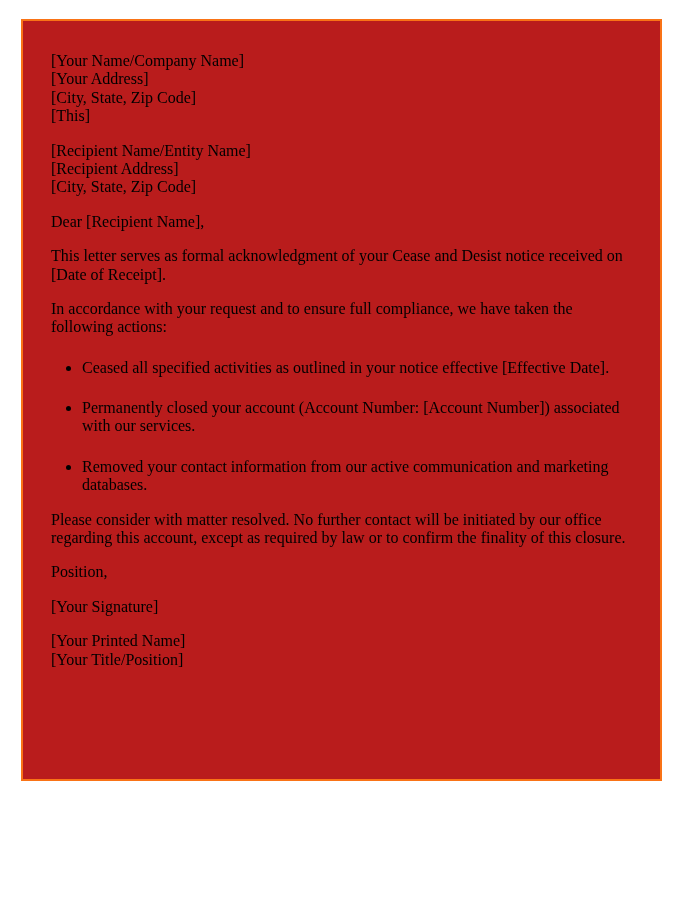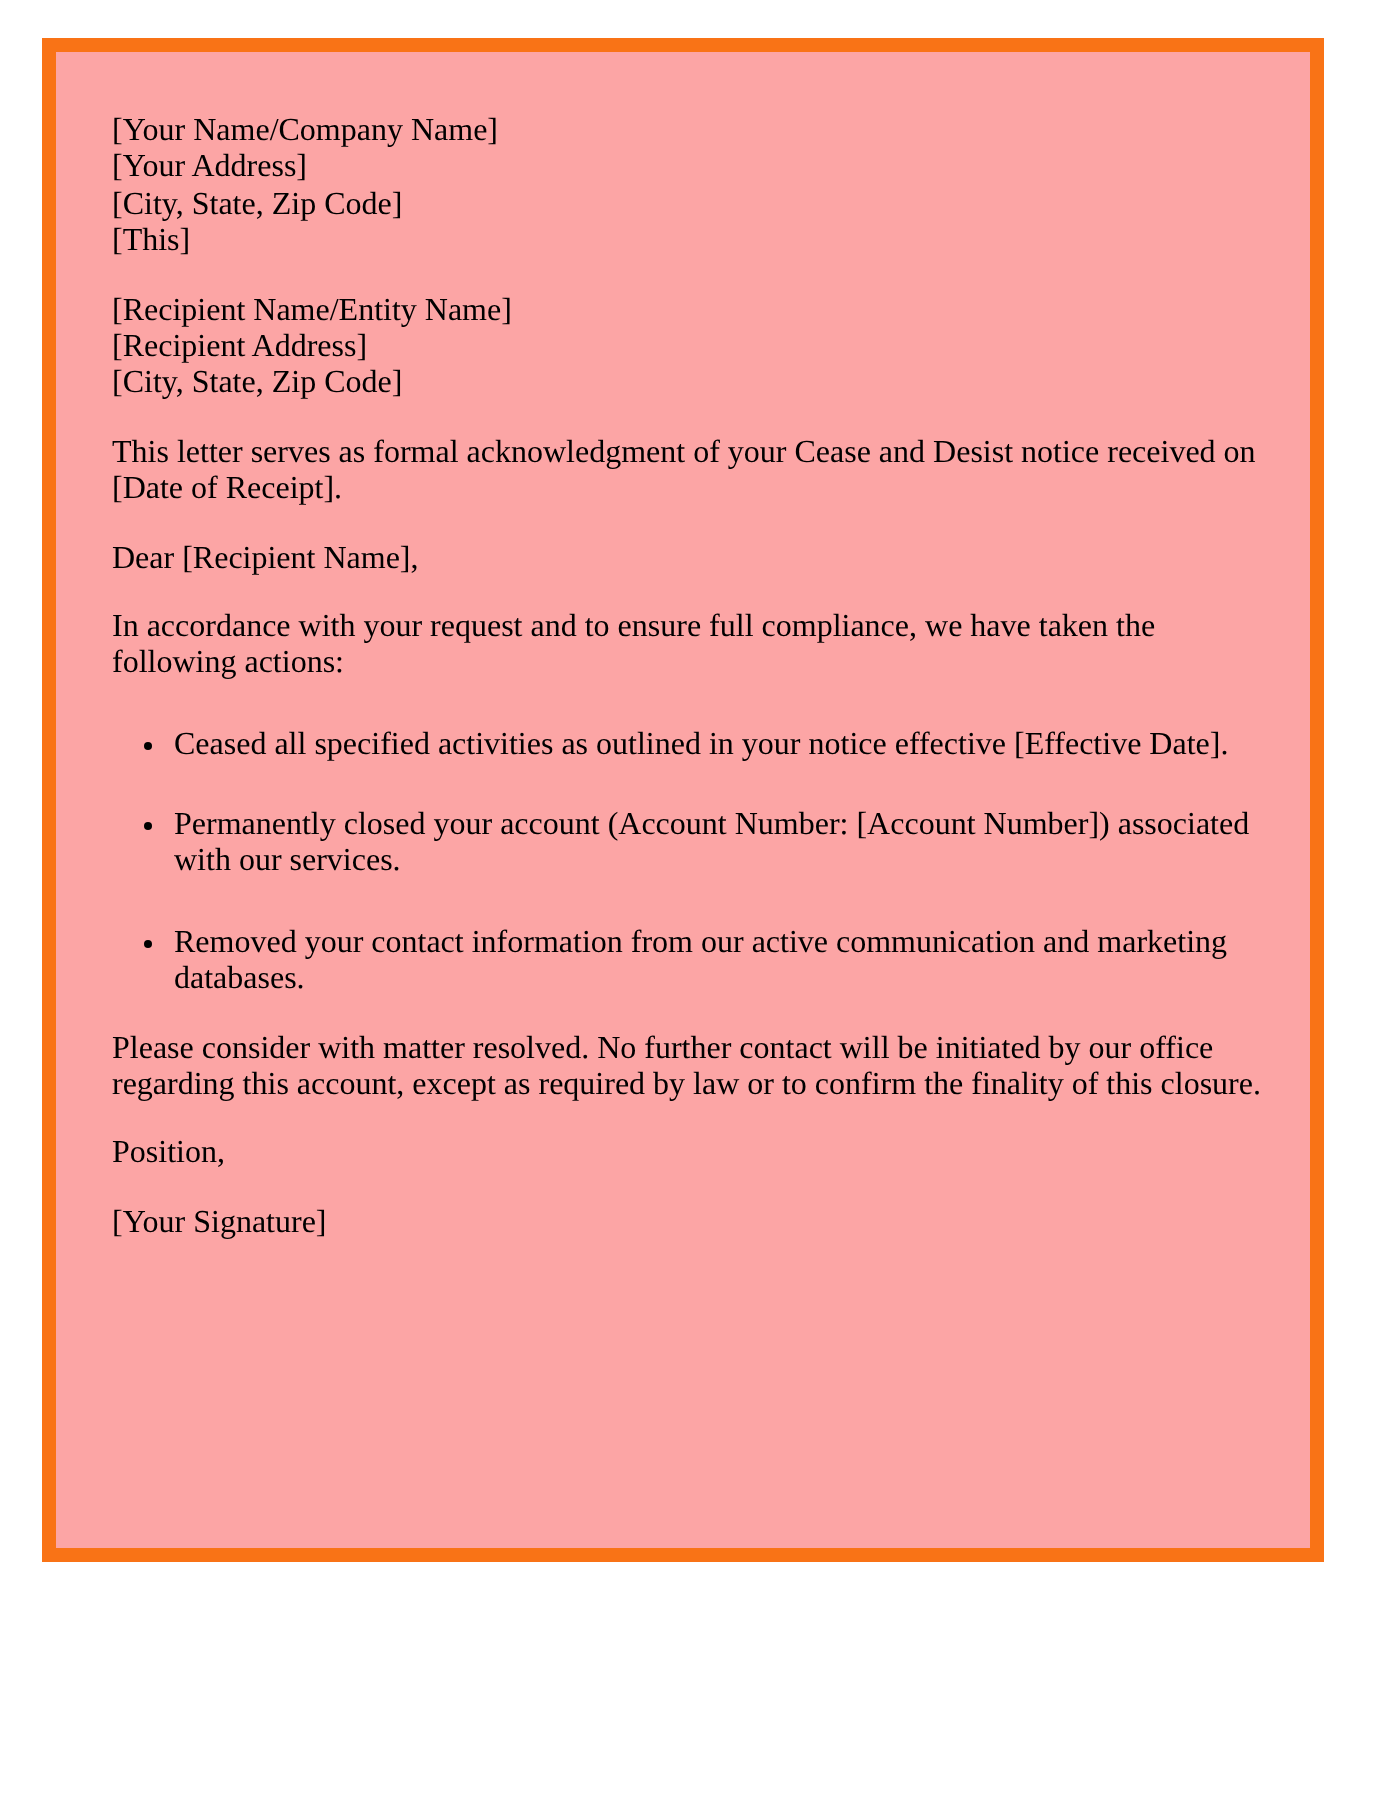--- a/index.html
+++ b/index.html
@@ -16,23 +16,23 @@
     color: #000000;
     -webkit-font-smoothing: antialiased;
   }
   .letter-box {
     position: absolute;
     left: 21px;
     top: 19px;
     width: 641px;
     height: 762px;
     box-sizing: border-box;
-    border: 7px solid #f97316;
+    border: 2px solid #f97316;
     padding: 15px 24px 15px 28px;
-    background: #fca5a5;
+    background: #b91c1c;
     overflow: hidden;
   }
   .letter-box p {
     margin: 16px 0;
     line-height: 1.15;
   }
   .letter-box ul {
     margin: 16px 0;
     padding-left: 31px;
     list-style-type: disc;
@@ -57,33 +57,37 @@
     <span>[This]</span>
   </p>
 
   <p>
     <span>[Recipient Name/Entity Name]</span><br>
     <span>[Recipient Address]</span><br>
     <span>[City, State, Zip Code]</span>
   </p>
 
 
+  <p>Dear [Recipient Name],</p>
+
   <p>This letter serves as formal acknowledgment of your Cease and Desist notice received on [Date of Receipt].</p>
-
-  <p>Dear [Recipient Name],</p>
 
   <p>In accordance with your request and to ensure full compliance, we have taken the following actions:</p>
 
   <ul>
     <li>Ceased all specified activities as outlined in your notice effective [Effective Date].</li>
     <li>Permanently closed your account (Account Number: [Account Number]) associated with our services.</li>
     <li>Removed your contact information from our active communication and marketing databases.</li>
   </ul>
 
   <p>Please consider with matter resolved. No further contact will be initiated by our office regarding this account, except as required by law or to confirm the finality of this closure.</p>
 
 
   <p>Position,</p>
 
   <p>[Your Signature]</p>
 
+  <p>
+    <span>[Your Printed Name]</span><br>
+    <span>[Your Title/Position]</span>
+  </p>
 
 </div>
 
 </body></html>

